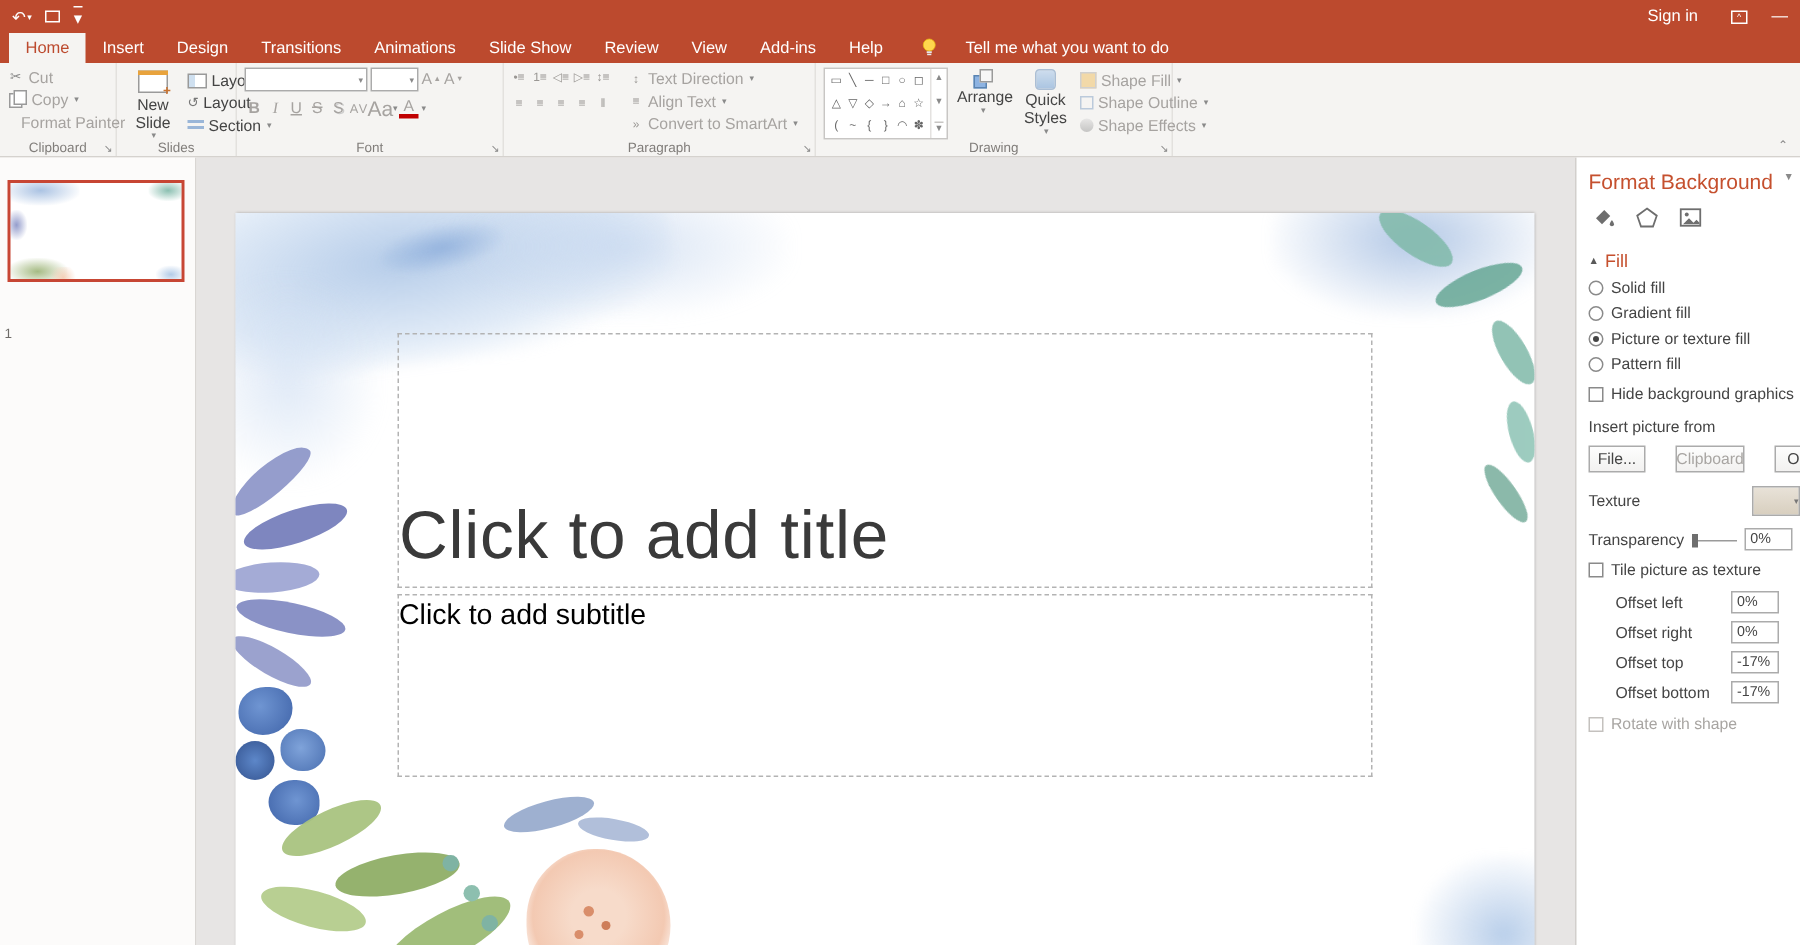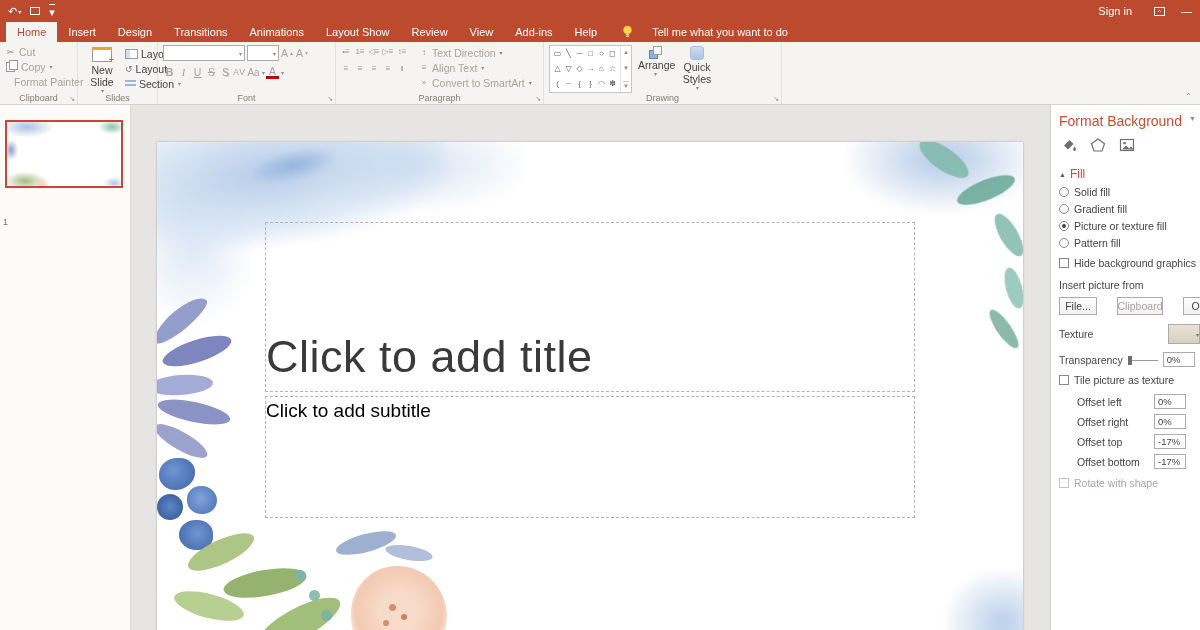--- a/index.html
+++ b/index.html
@@ -138,21 +138,21 @@
       <span class="win-min">—</span>
     </div>
   </div>
 
   <div class="tabsrow">
     <div class="tab active">Home</div>
     <div class="tab">Insert</div>
     <div class="tab">Design</div>
     <div class="tab">Transitions</div>
     <div class="tab">Animations</div>
-    <div class="tab">Layout Show</div>
+    <div class="tab">Slide Show</div>
     <div class="tab">Review</div>
     <div class="tab">View</div>
     <div class="tab">Add-ins</div>
     <div class="tab">Help</div>
     <div class="tellme">
       <svg width="11" height="14" viewBox="0 0 11 14">
           <circle cx="5.5" cy="5" r="4" fill="#FFD84D" stroke="#E8B90F" stroke-width="0.5"></circle>
           <rect x="3.8" y="9.2" width="3.4" height="1.2" fill="#e8e8e8"></rect>
           <rect x="4.1" y="10.8" width="2.8" height="1" fill="#e8e8e8"></rect>
         </svg>
@@ -218,21 +218,21 @@
         <span class="fbtn dim">A<span class="ss">▲</span></span>
         <span class="fbtn dim">A<span class="ss">▼</span></span>
       </div>
       <div style="display:flex;align-items:center;gap:1px;margin-left:2px;">
         <span class="fbtn dim" style="font-weight:bold">B</span>
         <span class="fbtn dim" style="font-style:italic;font-family:'Liberation Serif',serif">I</span>
         <span class="fbtn dim" style="text-decoration:underline">U</span>
         <span class="fbtn dim" style="text-decoration:line-through">S</span>
         <span class="fbtn dim" style="text-shadow:1px 1px 0 #ccc">S</span>
         <span class="fbtn dim" style="font-size:8.5px;letter-spacing:1px">AV</span>
-        <span class="fbtn dim" style="font-size:10px">Aa</span>
+        <span class="fbtn dim" style="font-size:14px">Aa</span>
           <span class="arrow">▾</span>
         <span class="fbtn dim fbtn-red">A</span>
           <span class="arrow">▾</span>
       </div>
       <div class="glabel">Font</div>
       <span class="launcher">↘</span>
     </div>
 
     <div class="rgroup" style="width:208px">
       <div style="display:flex;">
@@ -305,20 +305,37 @@
         </div>
         <div class="bigbtn">
           <span class="ic-arrange"></span>
           <span class="lbl">Arrange</span>
             <span class="arrow">▾</span>
         </div>
         <div class="bigbtn dim">
           <span class="ic-quick"></span>
           <span class="lbl">Quick Styles</span>
             <span class="arrow">▾</span>
+        </div>
+        <div style="display:flex;flex-direction:column;padding-top:2px;">
+          <div class="cmd dim">
+              <span class="ic-sfill"></span>
+              <span>Shape Fill</span>
+              <span class="arrow">▾</span>
+            </div>
+          <div class="cmd dim">
+              <span class="ic-soutline"></span>
+              <span>Shape Outline</span>
+              <span class="arrow">▾</span>
+            </div>
+          <div class="cmd dim">
+              <span class="ic-seffects"></span>
+              <span>Shape Effects</span>
+              <span class="arrow">▾</span>
+            </div>
         </div>
       </div>
       <div class="glabel">Drawing</div>
       <span class="launcher">↘</span>
     </div>
 
 
     <span class="collapse-ribbon">⌃</span>
   </div>
 

